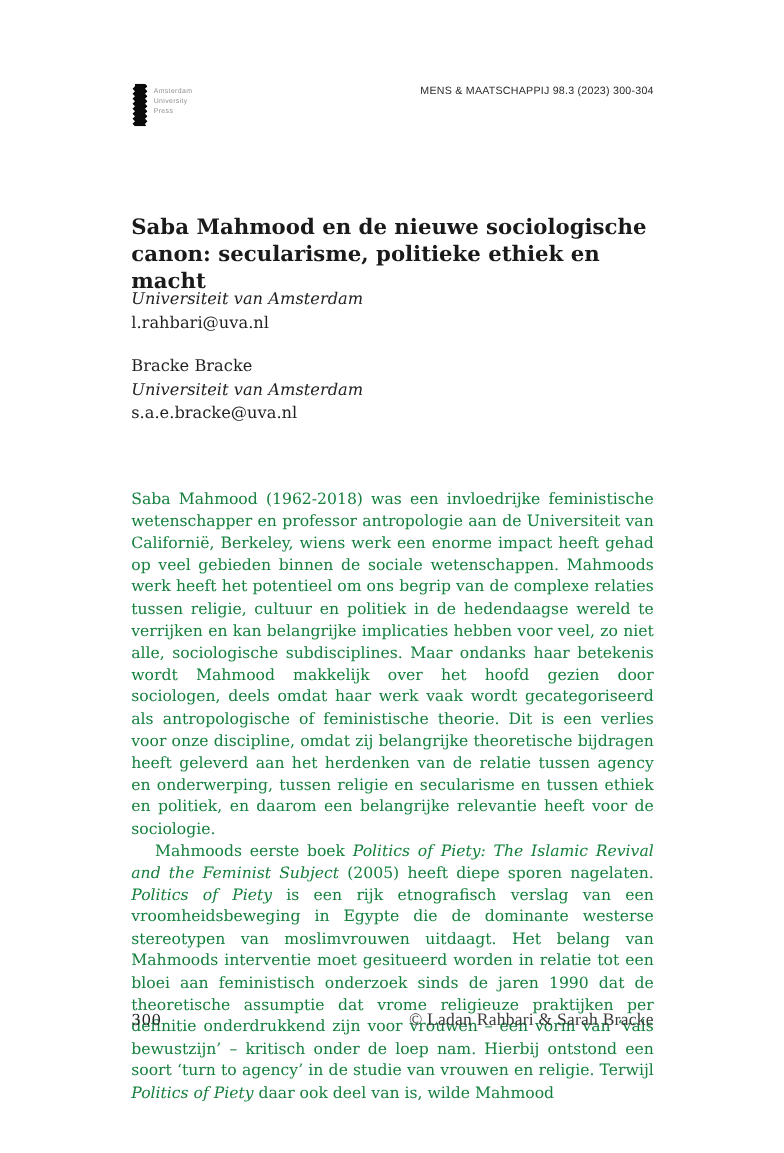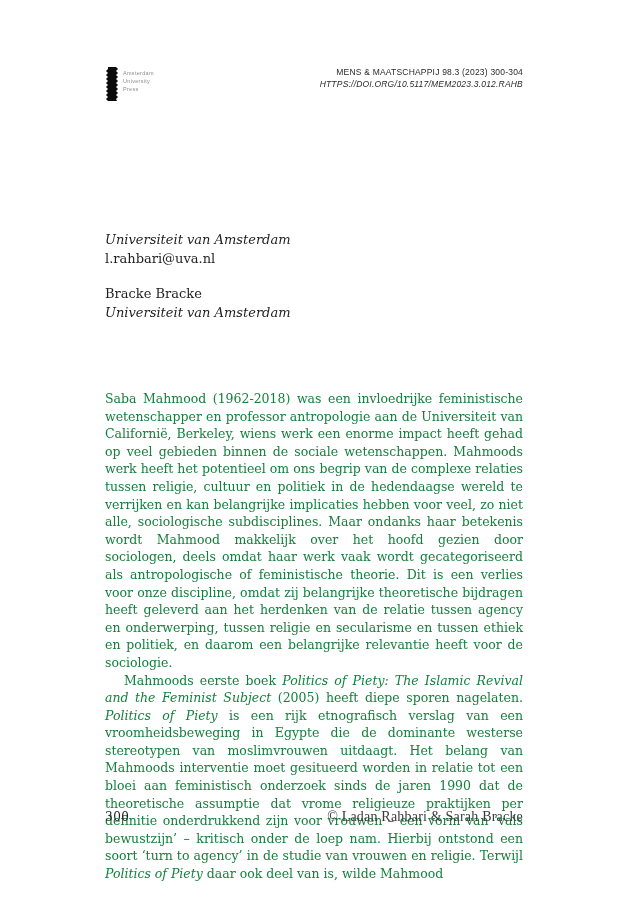--- a/index.html
+++ b/index.html
@@ -134,33 +134,34 @@
           L1,32 L3,30 L1,28 L3,26 L1,24 L3,22 L1,20 L3,18 L1,16 L3,14 L1,12 L3,10 L1,8 L3,6 L1,4 L3,2 Z"></path>
       </svg>
       <div class="publisher-name">
         <div>Amsterdam</div>
         <div>University</div>
         <div>Press</div>
       </div>
     </div>
     <div class="journal-info">
       <div class="journal-line">MENS &amp; MAATSCHAPPIJ 98.3 (2023) 300-304</div>
-      <div class="doi-line">HTTPS://DOI.ORG/10.5117/MEM2023.3.012.RAHB</div>
     </div>
   </div>
 
+  <h1 class="article-title">Saba Mahmood en de nieuwe sociologische canon: secularisme, politieke ethiek en macht</h1>
 
   <div class="author-list">
       <div class="author-block">
         <div class="author-affiliation">Universiteit van Amsterdam</div>
         <div class="author-email">l.rahbari@uva.nl</div>
       </div>
       <div class="author-block">
         <div class="author-name">Bracke Bracke</div>
         <div class="author-affiliation">Universiteit van Amsterdam</div>
+        <div class="author-email">s.a.e.bracke@uva.nl</div>
       </div>
     </div>
 
   <div class="article-body">
       <p class="body-para"><span>Saba Mahmood (1962-2018) was een invloedrijke feministische wetenschapper en professor antropologie aan de Universiteit van Californië, Berkeley, wiens werk een enorme impact heeft gehad op veel gebieden binnen de sociale wetenschappen. Mahmoods werk heeft het potentieel om ons begrip van de complexe relaties tussen religie, cultuur en politiek in de hedendaagse wereld te verrijken en kan belangrijke implicaties hebben voor veel, zo niet alle, sociologische subdisciplines. Maar ondanks haar betekenis wordt Mahmood makkelijk over het hoofd gezien door sociologen, deels omdat haar werk vaak wordt gecategoriseerd als antropologische of feministische theorie. Dit is een verlies voor onze discipline, omdat zij belangrijke theoretische bijdragen heeft geleverd aan het herdenken van de relatie tussen agency en onderwerping, tussen religie en secularisme en tussen ethiek en politiek, en daarom een belangrijke relevantie heeft voor de sociologie.</span></p>
       <p class="body-para indented"><span>Mahmoods eerste boek </span><span class="italic">Politics of Piety: The Islamic Revival and the Feminist Subject</span><span> (2005) heeft diepe sporen nagelaten. </span><span class="italic">Politics of Piety</span><span> is een rijk etnografisch verslag van een vroomheidsbeweging in Egypte die de dominante westerse stereotypen van moslimvrouwen uitdaagt. Het belang van Mahmoods interventie moet gesitueerd worden in relatie tot een bloei aan feministisch onderzoek sinds de jaren 1990 dat de theoretische assumptie dat vrome religieuze praktijken per definitie onderdrukkend zijn voor vrouwen – een vorm van ‘vals bewustzijn’ – kritisch onder de loep nam. Hierbij ontstond een soort ‘turn to agency’ in de studie van vrouwen en religie. Terwijl </span><span class="italic">Politics of Piety</span><span> daar ook deel van is, wilde Mahmood</span></p>
     </div>
 
   <div class="footer">
     <span class="page-number">300</span>

